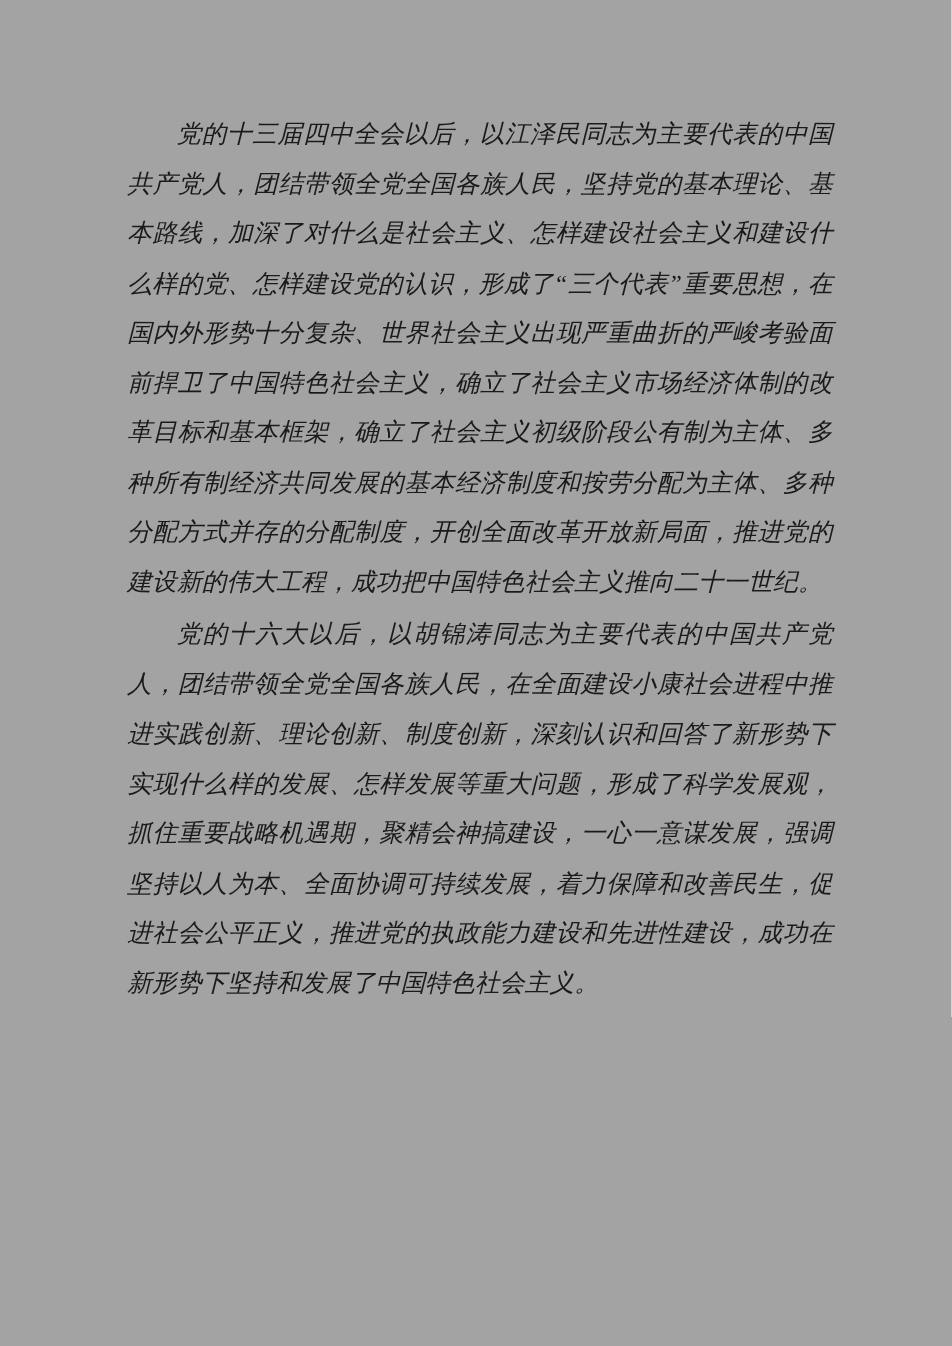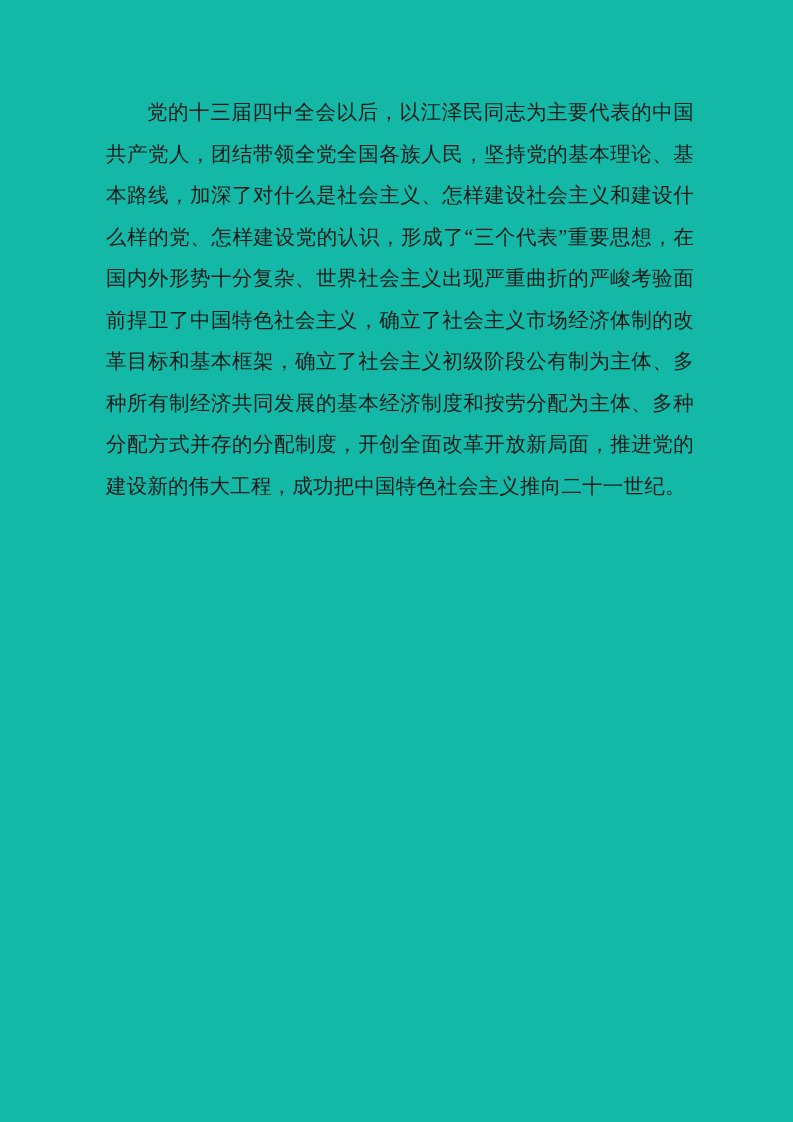--- a/index.html
+++ b/index.html
@@ -11,22 +11,23 @@
     width: 793px;
     height: 1122px;
     font-family: "Liberation Serif", "DejaVu Serif", serif;
     color: #000000;
     overflow: hidden;
   }
   .page {
     position: relative;
     width: 793px;
     height: 1122px;
-    background: #14b8a6;
+    background: #a3a3a3;
     box-sizing: border-box;
+    font-style: italic;
   }
   .content {
     position: absolute;
     left: 106px;
     top: 92px;
     width: 588px;
   }
   .para {
     margin: 0 0 2px 0;
     text-indent: 2em;
@@ -41,14 +42,15 @@
   .para:last-child {
     margin-bottom: 0;
   }
 </style>
 </head>
 <body>
 
 <div class="page">
   <div class="content">
     <p class="para">党的十三届四中全会以后，以江泽民同志为主要代表的中国共产党人，团结带领全党全国各族人民，坚持党的基本理论、基本路线，加深了对什么是社会主义、怎样建设社会主义和建设什么样的党、怎样建设党的认识，形成了“三个代表”重要思想，在国内外形势十分复杂、世界社会主义出现严重曲折的严峻考验面前捍卫了中国特色社会主义，确立了社会主义市场经济体制的改革目标和基本框架，确立了社会主义初级阶段公有制为主体、多种所有制经济共同发展的基本经济制度和按劳分配为主体、多种分配方式并存的分配制度，开创全面改革开放新局面，推进党的建设新的伟大工程，成功把中国特色社会主义推向二十一世纪。</p>
+    <p class="para">党的十六大以后，以胡锦涛同志为主要代表的中国共产党人，团结带领全党全国各族人民，在全面建设小康社会进程中推进实践创新、理论创新、制度创新，深刻认识和回答了新形势下实现什么样的发展、怎样发展等重大问题，形成了科学发展观，抓住重要战略机遇期，聚精会神搞建设，一心一意谋发展，强调坚持以人为本、全面协调可持续发展，着力保障和改善民生，促进社会公平正义，推进党的执政能力建设和先进性建设，成功在新形势下坚持和发展了中国特色社会主义。</p>
   </div>
 </div>
 
 </body></html>

